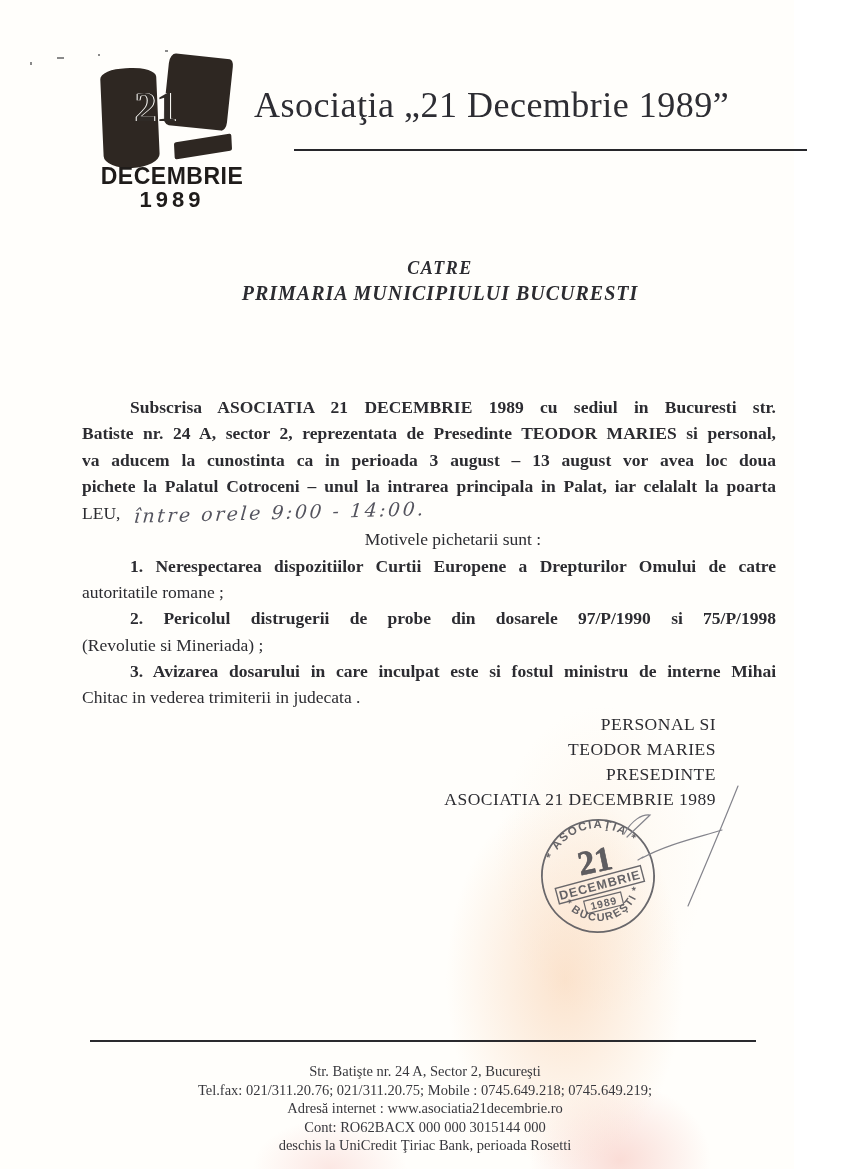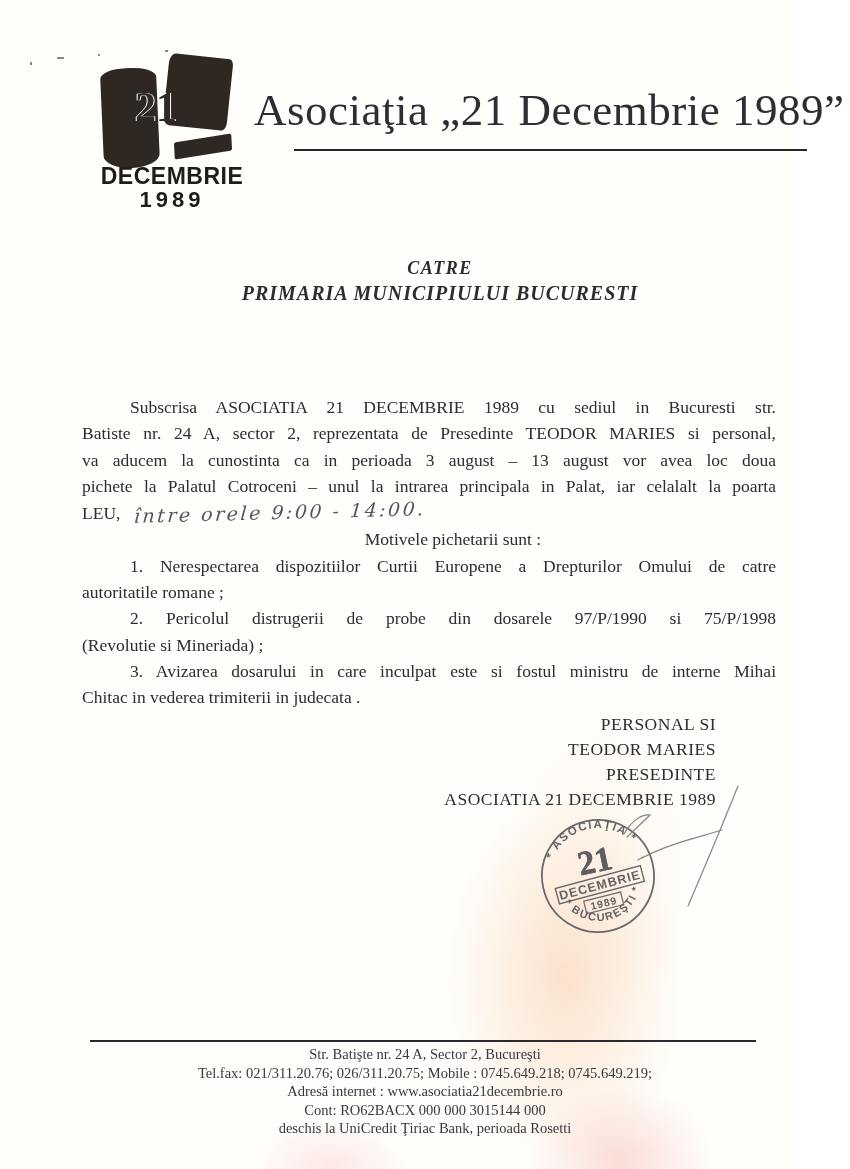--- a/index.html
+++ b/index.html
@@ -22,49 +22,49 @@
   .flag-right{position:absolute;left:68px;top:6px;width:64px;height:72px;background:#2e2722;
     border-radius:10% 6% 8% 10% / 14% 10% 12% 14%;transform:rotate(6deg);}
   .flag-strip{position:absolute;left:76px;top:88px;width:58px;height:17px;background:#2e2722;
     transform:rotate(-9deg) skewX(-6deg);border-radius:2px;}
   .logo-number{position:absolute;left:37px;top:33px;font-family:"Liberation Serif",serif;
     font-weight:bold;font-size:42px;color:#2f2a26;z-index:2;text-shadow:1px 0 0 #fffefb,-1px 0 0 #fffefb;}
   .logo-caption{position:absolute;left:-14px;top:114px;width:176px;text-align:center;
     font-family:"Liberation Sans",sans-serif;font-weight:bold;color:#1f1c1a;line-height:24px;}
   .logo-caption .l1{font-size:23px;letter-spacing:0.5px;}
   .logo-caption .l2{font-size:22px;letter-spacing:4px;}
-  .org-title{position:absolute;left:254px;top:84px;font-size:45px;color:#2d2d33;
+  .org-title{position:absolute;left:254px;top:84px;font-size:36px;color:#2d2d33;
     letter-spacing:0.5px;white-space:nowrap;}
   .title-underline{position:absolute;left:294px;top:149px;width:513px;height:2px;background:#27272b;}
   .speck{position:absolute;background:#8a8a8a;}
   
   .addressee{position:absolute;left:0;top:258px;width:880px;text-align:center;
     font-weight:bold;font-style:italic;}
   .addressee .a1{font-size:18px;letter-spacing:1.5px;}
   .addressee .a2{font-size:20px;letter-spacing:1px;margin-top:3px;}
   
   .body-text{position:absolute;left:82px;top:394px;width:694px;font-size:17.5px;
     line-height:26.3px;color:#2c2c31;}
   .bline{white-space:normal;}
-  .j{text-align:justify;text-align-last:justify;}
+  .j{text-align:justify;text-align-last:justify;font-weight:bold;}
   .ind{text-indent:48px;text-align:center;}
   .handwritten{display:inline-block;font-family:"DejaVu Serif",serif;font-style:italic;
     font-size:19px;color:#54545e;letter-spacing:2.5px;transform:rotate(-1.5deg) skewX(-6deg);
     margin-left:14px;}
   
   .sig-block{position:absolute;right:78px;top:712px;text-align:right;font-size:17.5px;
     line-height:25px;color:#2c2c31;letter-spacing:0.5px;}
   
   .stamp-svg{position:absolute;left:531px;top:809px;transform:rotate(-12deg);opacity:0.88;}
   .strokes-svg{position:absolute;left:580px;top:768px;}
   
   .footer{position:absolute;left:0;top:1040px;width:850px;text-align:center;
     font-size:14.5px;line-height:18.6px;color:#38383d;}
   .footer-rule{position:absolute;left:90px;top:0px;width:666px;height:2px;background:#2a2a2e;}
-  .footer-lines{padding-top:5px;}
+  .footer-lines{padding-top:5px;margin-top:17px;}
 </style>
 </head>
 <body>
 
 <div class="page">
 
   <div class="speck" style="left:57px;top:57px;width:7px;height:2px;"></div>
   <div class="speck" style="left:98px;top:54px;width:2px;height:2px;"></div>
   <div class="speck" style="left:165px;top:50px;width:3px;height:2px;"></div>
   <div class="speck" style="left:30px;top:62px;width:2px;height:3px;"></div>
@@ -141,20 +141,20 @@
       <path d="M44,66 C52,52 62,46 70,47 C63,54 52,64 47,69"></path>
       <path d="M62,90 C88,76 116,70 142,62"></path>
       <path d="M58,92 l5,-3"></path>
     </g>
   </svg>
 
   <div class="footer">
     <div class="footer-rule"></div>
     <div class="footer-lines">
       <div>Str. Batişte nr. 24 A, Sector 2, Bucureşti</div>
-      <div>Tel.fax: 021/311.20.76; 026/311.20.75; Mobile : 0745.649.218; 0745.649.219;</div>
+      <div>Tel.fax: 021/311.20.76; 021/311.20.75; Mobile : 0745.649.218; 0745.649.219;</div>
       <div>Adresă internet  :  www.asociatia21decembrie.ro</div>
       <div>Cont: RO62BACX 000 000 3015144 000</div>
       <div>deschis la UniCredit Ţiriac Bank, perioada Rosetti</div>
     </div>
   </div>
 
 </div>
 
 </body></html>

